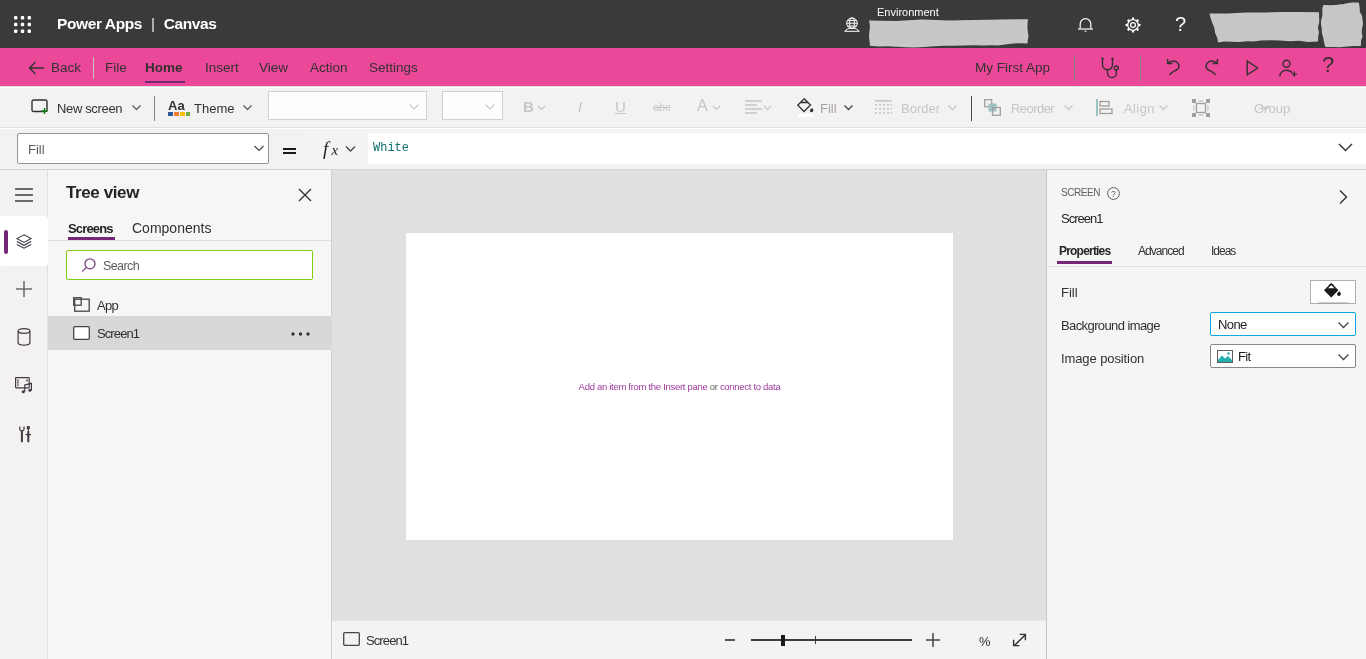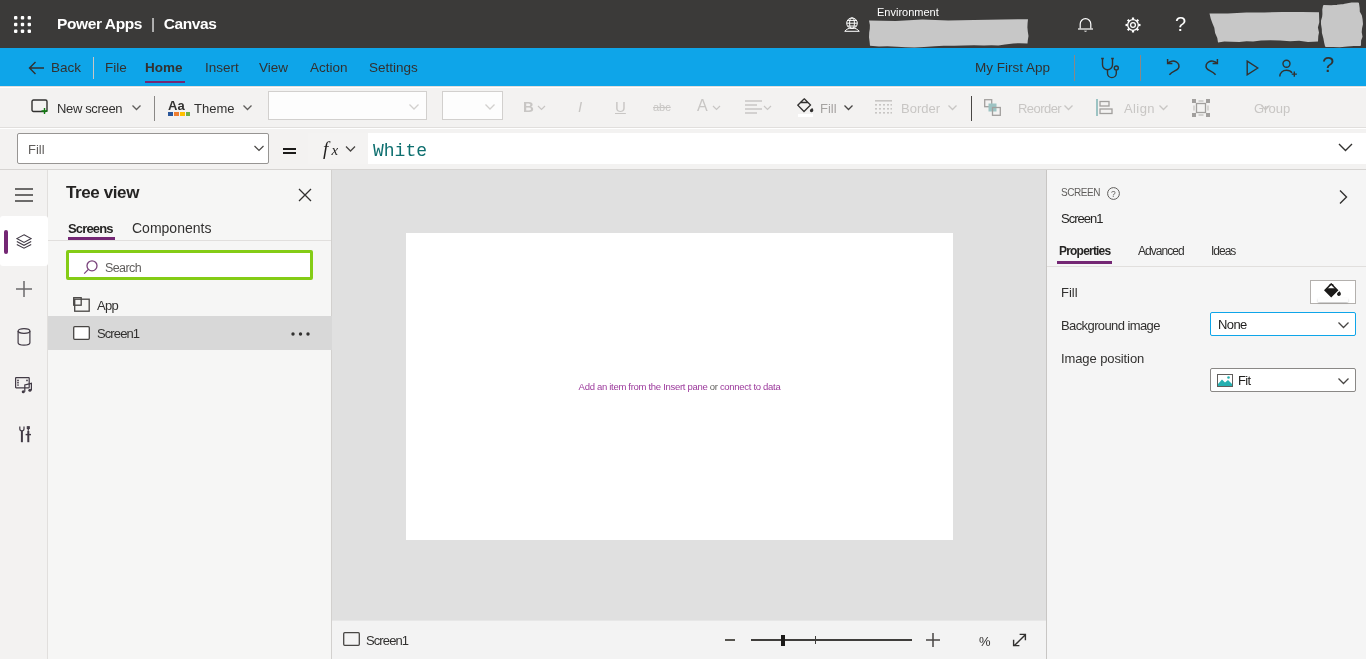--- a/index.html
+++ b/index.html
@@ -3,33 +3,33 @@
 <meta charset="utf-8">
 <style>
 * { margin:0; padding:0; box-sizing:border-box; }
 html,body { width:1366px; height:659px; overflow:hidden; font-family:"Liberation Sans",sans-serif; background:#fff; }
 .abs { position:absolute; }
 
 #topbar { position:absolute; left:0; top:0; width:1366px; height:48px; background:#3b3a39; color:#fff; }
 #topbar .title { position:absolute; left:57px; top:15px; font-size:15.5px; font-weight:bold; color:#fff; letter-spacing:-0.4px; }
 #topbar .title .sep { font-weight:400; padding:0 9px; color:#e8e8e8; }
 
-#menubar { position:absolute; left:0; top:48px; width:1366px; height:39px; background:#0ea5e9; border-bottom:1px solid #e1dfdd; font-size:13.5px; color:#323130;text-align:right; }
+#menubar { position:absolute; left:0; top:48px; width:1366px; height:39px; background:#ec4899; border-bottom:1px solid #e1dfdd; font-size:13.5px; color:#323130;text-align:right; }
 .mitem { position:absolute; top:12px; }
 
 #ribbon { position:absolute; left:0; top:88px; width:1366px; height:40px; background:#f3f2f1; border-bottom:1px solid #e1dfdd; font-size:13px; }
 .gray { color:#c8c6c4; }
 .dark { color:#323130; }
 
 #fxbar { position:absolute; left:0; top:129px; width:1366px; height:41px; background:#f3f2f1; border-bottom:1px solid #d6d4d2; }
 #propdd { position:absolute; left:17px; top:3.5px; width:252px; height:31px; background:#fff; border:1px solid #979593; border-radius:2px; }
 #propdd .lbl { position:absolute; left:10px; top:8px; font-size:13px; color:#605e5c; }
 #fxbox { position:absolute; left:308px; top:3.5px; width:60px; height:31px; background:#f4f3f2; }
 #fxinput { position:absolute; left:368px; top:3.5px; width:998px; height:31px; background:#fff; }
-#fxinput .val { position:absolute; left:5px; top:8px; font-family:"Liberation Mono",monospace; font-size:18px; color:#0e6f6f; }
+#fxinput .val { position:absolute; left:5px; top:8px; font-family:"Liberation Mono",monospace; font-size:12px; color:#0e6f6f; }
 
 #content { position:absolute; left:0; top:170px; width:1366px; height:489px; }
 #rail { position:absolute; left:0; top:0; width:48px; height:489px; background:#f3f2f1; border-right:1px solid #e1dfdd; }
 .railsel { position:absolute; left:0; top:46px; width:48px; height:50px; background:#fff; border-radius:3px; }
 .railbar { position:absolute; left:3.8px; top:60px; width:4.2px; height:24px; background:#742774; border-radius:2px; }
 #tree { position:absolute; left:48px; top:0; width:284px; height:489px; background:#f6f6f5; border-right:1px solid #d2d0ce; }
 #tree h2 { position:absolute; left:18px; top:13px; font-size:17px; font-weight:bold; color:#252423; letter-spacing:-0.4px; }
 #canvas { position:absolute; left:332px; top:0; width:714px; height:489px; background:#e0e0e0; }
 #artboard { position:absolute; left:74px; top:63px; width:547px; height:307px; background:#fff; }
 #artboard .hint { position:absolute; left:0; right:0; top:148px; text-align:center; font-size:9.5px; letter-spacing:-0.3px; color:#9c3a9c; }
@@ -245,21 +245,21 @@
   <svg class="abs" style="left:947px;top:16px" width="11" height="8" viewBox="0 0 11 8">
       <path d="M1.5 1.5 L5.5 5.5 L9.5 1.5" stroke="#c8c6c4" stroke-width="1.3" fill="none"></path>
     </svg>
   <div class="abs" style="left:971px;top:8px;width:1px;height:25px;background:#484644;"></div>
 
   <svg class="abs" style="left:984px;top:11px" width="17" height="17" viewBox="0 0 17 17">
     <rect x="0.7" y="0.7" width="7" height="7" fill="none" stroke="#a19f9d" stroke-width="1.3"></rect>
     <rect x="4.5" y="4.5" width="8" height="8" fill="#9cc3c3"></rect>
     <rect x="8.5" y="8.5" width="7.8" height="7.8" fill="none" stroke="#a19f9d" stroke-width="1.3"></rect>
   </svg>
-  <div class="abs gray" style="left:1011px;top:13px;letter-spacing:-0.55px;margin-left:7px;">Reorder</div>
+  <div class="abs gray" style="left:1011px;top:13px;letter-spacing:-0.55px;">Reorder</div>
   <svg class="abs" style="left:1063px;top:16px" width="11" height="8" viewBox="0 0 11 8">
       <path d="M1.5 1.5 L5.5 5.5 L9.5 1.5" stroke="#c8c6c4" stroke-width="1.3" fill="none"></path>
     </svg>
 
   <svg class="abs" style="left:1096px;top:11px" width="17" height="17" viewBox="0 0 17 17">
     <rect x="0" y="0" width="2" height="17" fill="#9cc3c3"></rect>
     <rect x="4" y="2.5" width="9" height="4.5" fill="none" stroke="#a19f9d" stroke-width="1.3"></rect>
     <rect x="4" y="10" width="12" height="4.5" fill="none" stroke="#a19f9d" stroke-width="1.3"></rect>
   </svg>
   <div class="abs gray" style="left:1124px;top:13px;letter-spacing:0.4px;">Align</div>
@@ -367,21 +367,21 @@
 
   <div id="tree">
     <h2>Tree view</h2>
     <svg class="abs" style="left:250px;top:18px" width="14" height="14" viewBox="0 0 14 14">
       <path d="M1 1 L13 13 M13 1 L1 13" stroke="#323130" stroke-width="1.3"></path>
     </svg>
     <div class="abs" style="left:20px;top:51px;font-size:13px;font-weight:bold;color:#252423;letter-spacing:-0.85px;">Screens</div>
     <div class="tabu" style="left:20px;top:67px;width:47px;height:3px;"></div>
     <div class="abs" style="left:84px;top:50px;font-size:14px;color:#323130;">Components</div>
     <div class="abs" style="left:0;top:70px;width:283px;height:1px;background:#e1dfdd;"></div>
-    <div class="abs" style="left:18px;top:80px;width:247px;height:30px;background:#fff;border:3px solid #84cc16;border-radius:2px;">
+    <div class="abs" style="left:18px;top:80px;width:247px;height:30px;background:#fff;border:1px solid #84cc16;border-radius:2px;">
       <svg class="abs" style="left:14px;top:7px" width="15" height="15" viewBox="0 0 15 15">
         <circle cx="9" cy="5.8" r="5" fill="none" stroke="#79427b" stroke-width="1.3"></circle>
         <line x1="5.4" y1="9.4" x2="1.2" y2="13.6" stroke="#79427b" stroke-width="1.3"></line>
       </svg>
       <div class="abs" style="left:36px;top:8px;font-size:12.5px;color:#605e5c;letter-spacing:-0.6px;">Search</div>
     </div>
 
     <svg class="abs" style="left:25px;top:127px" width="17" height="15" viewBox="0 0 17 15">
       <g fill="none" stroke="#484644" stroke-width="1.3">
         <rect x="1.7" y="2.2" width="14.5" height="12"></rect>
@@ -458,21 +458,21 @@
       <div class="abs" style="left:7px;top:17px;width:30px;height:4px;background:#fdfdfd;box-shadow:0 1px 2px rgba(0,0,0,.25);"></div>
     </div>
     <div class="abs" style="left:14px;top:148px;font-size:13px;color:#323130;letter-spacing:-0.6px;">Background image</div>
     <div class="abs" style="left:163px;top:142px;width:146px;height:24px;background:#fff;border:1px solid #0ea5e9;border-radius:2px;">
       <div class="abs" style="left:7px;top:4px;font-size:13px;color:#201f1e;letter-spacing:-0.6px;">None</div>
       <svg class="abs" style="left:126px;top:8px" width="13" height="9" viewBox="0 0 13 9">
           <path d="M1.5 1.5 L6.5 6.5 L11.5 1.5" stroke="#484644" stroke-width="1.3" fill="none"></path>
         </svg>
     </div>
     <div class="abs" style="left:14px;top:181px;font-size:13px;color:#323130;letter-spacing:-0.1px;">Image position</div>
-    <div class="abs" style="left:163px;top:174px;width:146px;height:24px;background:#fff;border:1px solid #8a8886;border-radius:2px;margin-top:24px;">
+    <div class="abs" style="left:163px;top:174px;width:146px;height:24px;background:#fff;border:1px solid #8a8886;border-radius:2px;">
       <svg class="abs" style="left:6px;top:5px" width="16" height="13" viewBox="0 0 16 13">
         <rect x="0.5" y="0.5" width="15" height="12" fill="#fff" stroke="#605e5c" stroke-width="1"></rect>
         <path d="M1 10 L5 5.5 L8 8.5 L11 6 L15 10 V12 H1 Z" fill="#25b0b0"></path>
         <circle cx="11.5" cy="3.5" r="1.3" fill="#25b0b0"></circle>
       </svg>
       <div class="abs" style="left:27px;top:4px;font-size:13px;color:#201f1e;letter-spacing:-0.7px;">Fit</div>
       <svg class="abs" style="left:126px;top:8px" width="13" height="9" viewBox="0 0 13 9">
           <path d="M1.5 1.5 L6.5 6.5 L11.5 1.5" stroke="#484644" stroke-width="1.3" fill="none"></path>
         </svg>
     </div>

